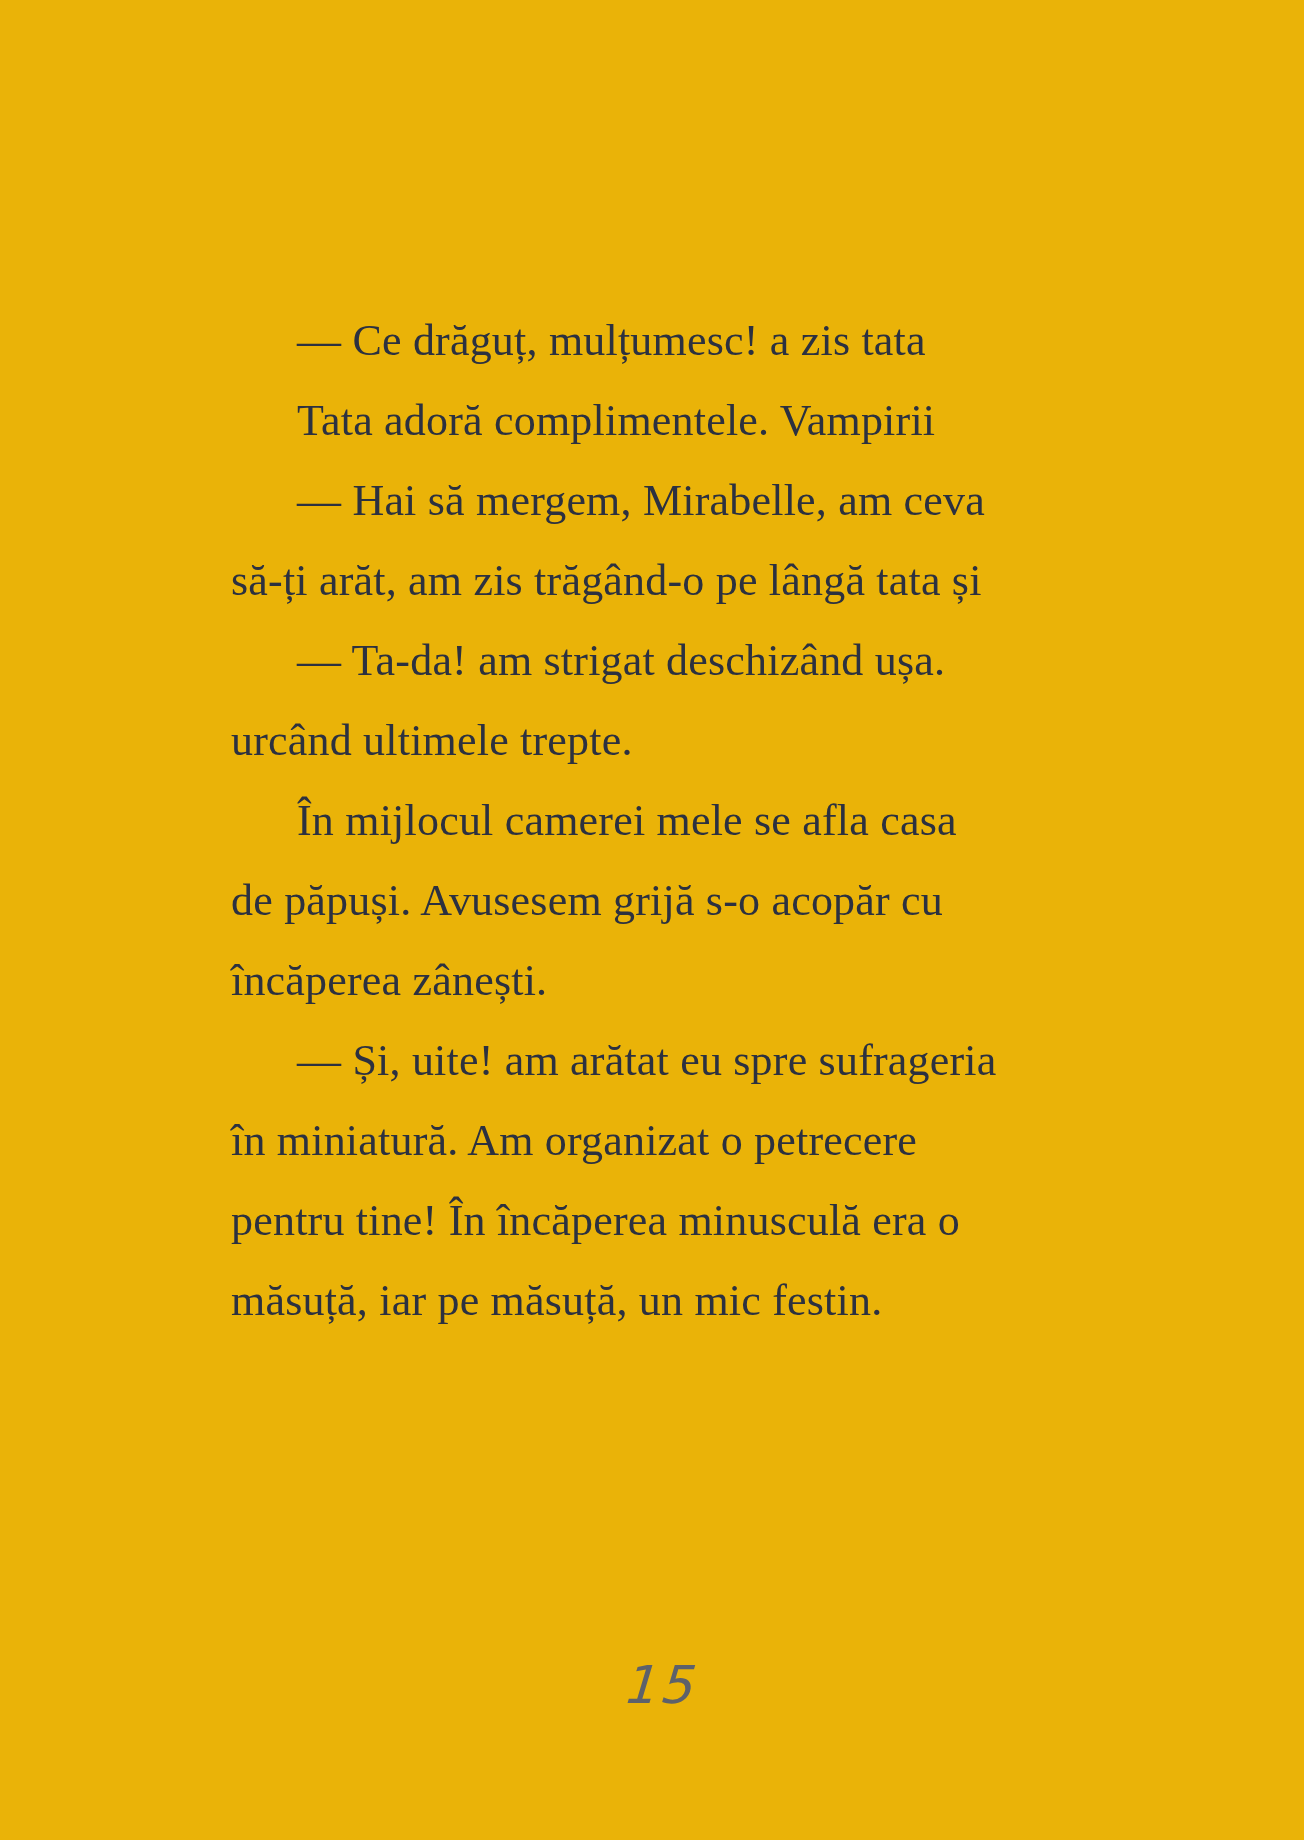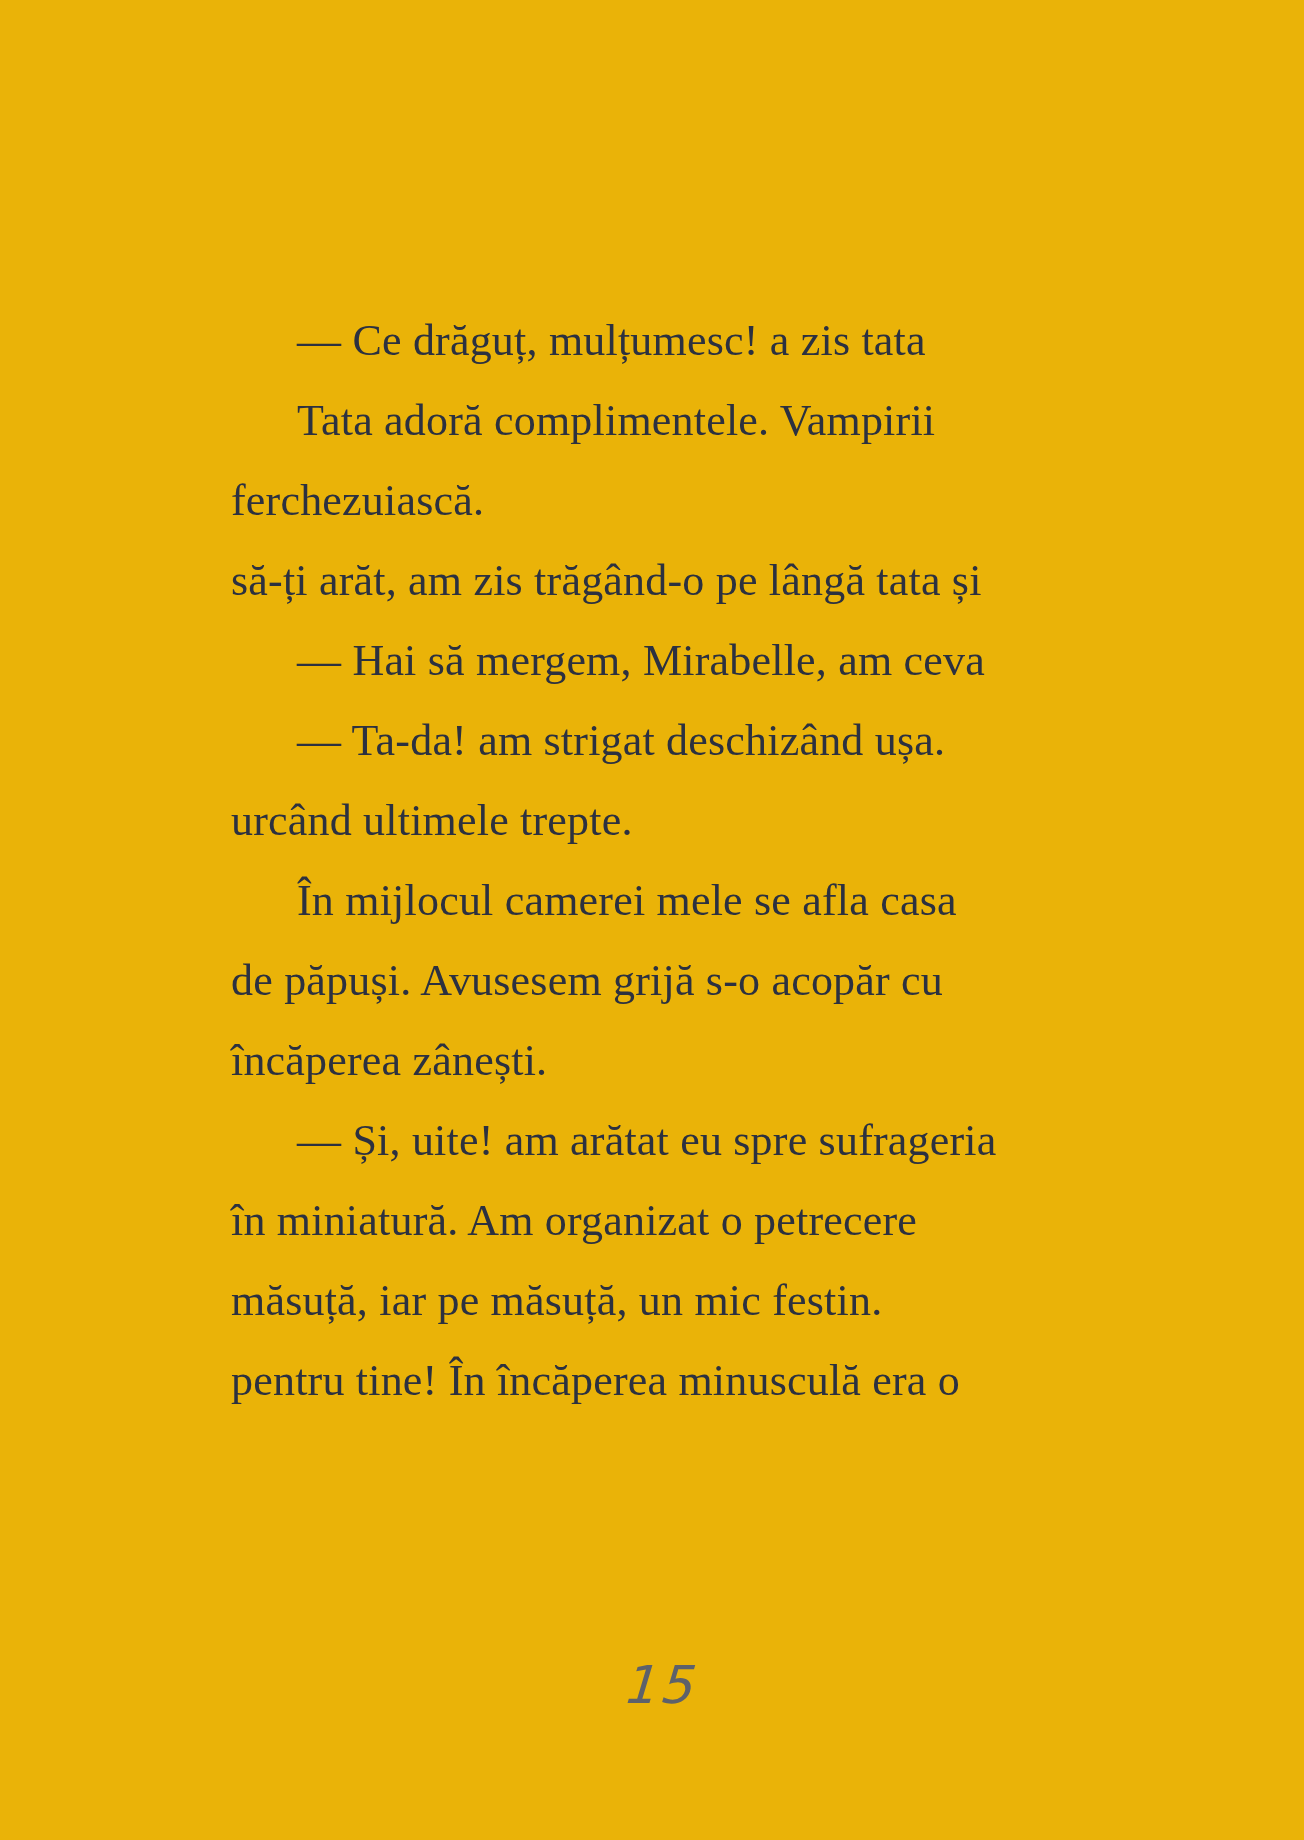--- a/index.html
+++ b/index.html
@@ -48,27 +48,26 @@
     transform: skewX(-6deg);
   }
 </style>
 </head>
 <body>
 
 <div class="book-page">
   <div class="text-block">
       <div class="line indent">— Ce drăguț, mulțumesc! a zis tata</div>
       <div class="line indent">Tata adoră complimentele. Vampirii</div>
-      <div class="line">ferchezuiască.</div>
+      <div class="line indent">— Hai să mergem, Mirabelle, am ceva</div>
       <div class="line">să-ți arăt, am zis trăgând-o pe lângă tata și</div>
-      <div class="line indent">— Hai să mergem, Mirabelle, am ceva</div>
       <div class="line indent">— Ta-da! am strigat deschizând ușa.</div>
       <div class="line">urcând ultimele trepte.</div>
       <div class="line indent">În mijlocul camerei mele se afla casa</div>
       <div class="line">de păpuși. Avusesem grijă s-o acopăr cu</div>
       <div class="line">încăperea zânești.</div>
       <div class="line indent">— Și, uite! am arătat eu spre sufrageria</div>
       <div class="line">în miniatură. Am organizat o petrecere</div>
+      <div class="line">pentru tine! În încăperea minusculă era o</div>
       <div class="line">măsuță, iar pe măsuță, un mic festin.</div>
-      <div class="line">pentru tine! În încăperea minusculă era o</div>
     </div>
   <div class="page-number">15</div>
 </div>
 
 </body></html>

